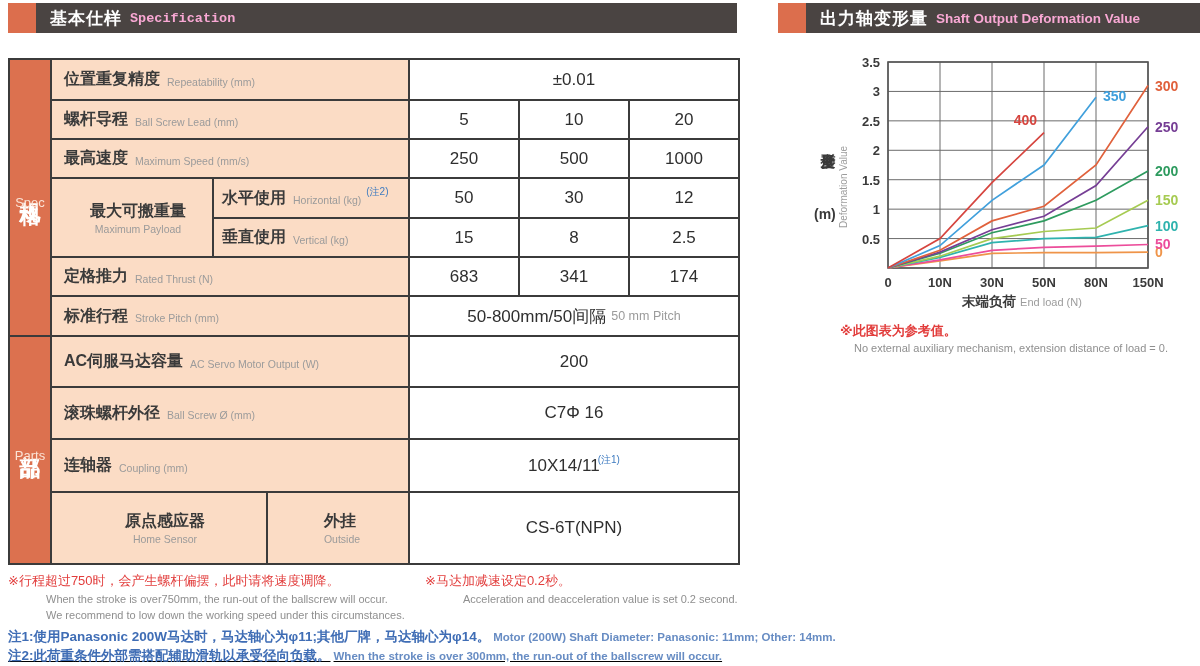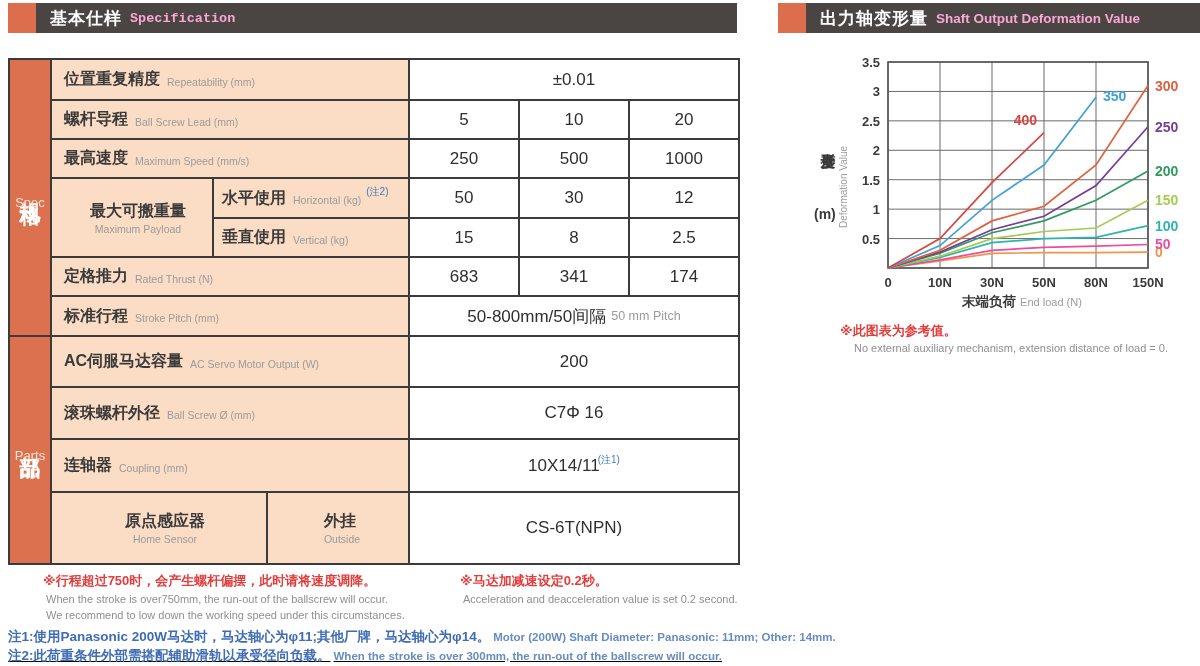--- a/index.html
+++ b/index.html
@@ -51,21 +51,21 @@
   .ylab-unit { position:absolute; left:2px; top:158px; font-size:14px; font-weight:700; color:#3a3a3a; }
   .ylab-en { position:absolute; left:26px; top:180px; font-size:10px; color:#9c9c9c;
     white-space:nowrap; transform:rotate(-90deg); transform-origin:left top; }
 
   .chart-note { position:absolute; left:840px; top:322px; width:360px; }
   .chart-note .zh { color:#e23d3c; font-size:13px; font-weight:700; }
   .chart-note .en { color:#8f8f8f; font-size:11px; margin:2px 0 0 14px; }
 
   
   .note-red { position:absolute; }
-  .note-red .zh { color:#e23d3c; font-size:13px; font-weight:700;margin-left:35px; }
+  .note-red .zh { color:#e23d3c; font-size:13px; font-weight:400; }
   .note-red .en { color:#8f8f8f; font-size:11px; margin:2px 0 0 38px; line-height:1.45; }
   .n-stroke { left:8px; top:572px; width:420px; }
   .n-accel  { left:425px; top:572px; width:330px; }
   .note-blue { position:absolute; left:8px; white-space:nowrap;text-align:right; }
   .note-blue .zh { color:#3f6db5; font-size:13.5px; font-weight:700; }
   .note-blue .en { color:#678cc3; font-size:11.5px; font-weight:700; margin-left:3px; }
   .n1 { top:627px; } .n2 { top:646px;text-decoration:underline; }
 </style>
 </head>
 <body>

